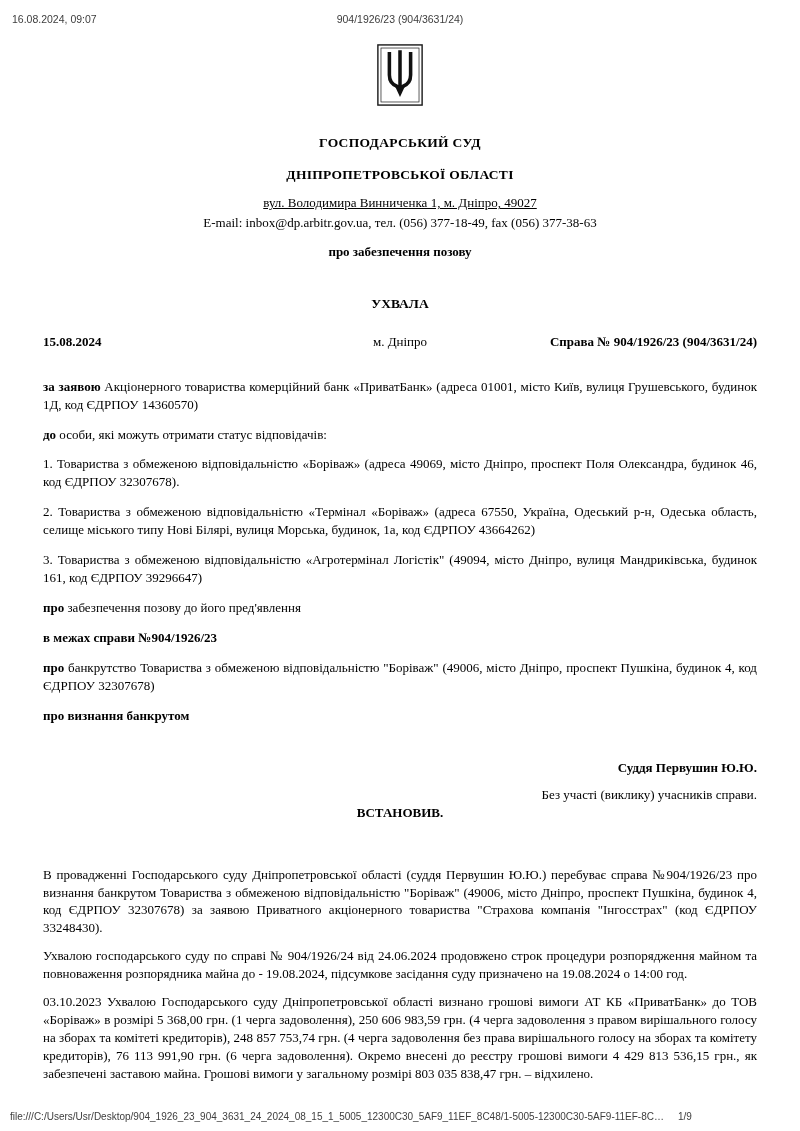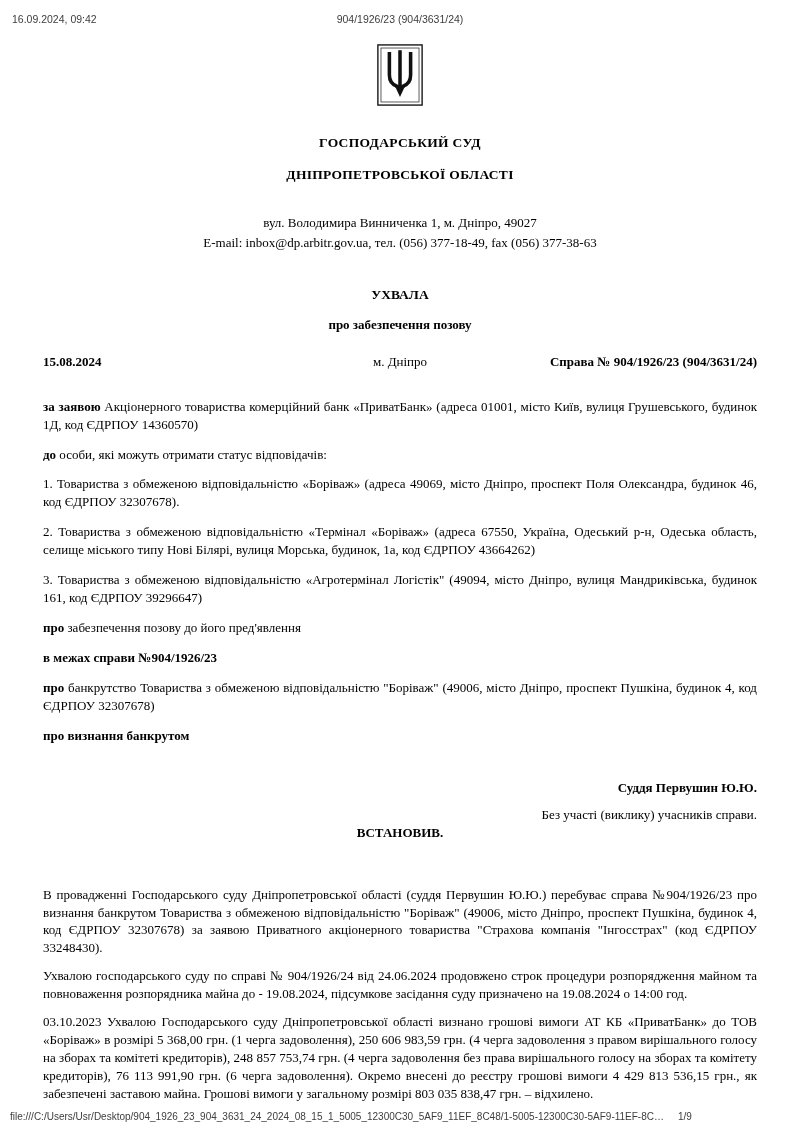--- a/index.html
+++ b/index.html
@@ -20,21 +20,21 @@
   }
   .print-header .cell{flex:1;}
   .print-header .mid{text-align:center;}
   .print-header .rt{text-align:right;}
   .content{padding:44px 43px 0 43px;}
   .emblem{width:46px;margin:0 auto;display:block;}
   .center{text-align:center;}
   .b{font-weight:bold;}
   .court-name1{margin-top:28px;font-size:13.5px;letter-spacing:.3px;}
   .court-name2{margin-top:13px;font-size:13.5px;letter-spacing:.3px;}
-  .court-addr{margin-top:30px;}
+  .court-addr{margin-top:10px;text-decoration:underline;}
   .court-mail{margin-top:2px;}
   .ruling-title{margin-top:34px;font-size:13.5px;}
   .ruling-sub{margin-top:11px;}
   .case-row{margin-top:19px;display:flex;align-items:baseline;}
   .case-row .cell{flex:1;}
   .case-row .mid{text-align:center;}
   .case-row .rt{text-align:right;white-space:nowrap;}
   .intro{margin-top:27px;}
   .para{margin:0 0 12px 0;text-align:justify;}
   .judge-block{margin-top:34px;text-align:right;}
@@ -50,21 +50,21 @@
   }
   .print-footer .path{max-width:730px;white-space:nowrap;overflow:hidden;}
   .print-footer .pageno{padding-left:14px;}
 </style>
 </head>
 <body>
 
 <div class="page">
 
   <div class="print-header">
-    <span class="cell">16.09.2024, 09:42</span>
+    <span class="cell">16.08.2024, 09:07</span>
     <span class="cell mid">904/1926/23 (904/3631/24)</span>
     <span class="cell rt"></span>
   </div>
 
   <div class="content">
 
     <svg class="emblem" viewBox="0 0 52 70" width="46" height="62" xmlns="http://www.w3.org/2000/svg">
       <rect x="1" y="1" width="50" height="68" fill="none" stroke="#1a1a1a" stroke-width="1.6"></rect>
       <rect x="4.5" y="4.5" width="43" height="61" fill="none" stroke="#1a1a1a" stroke-width="0.8"></rect>
       <g stroke="#111" stroke-width="4" fill="none" stroke-linecap="square">
@@ -73,22 +73,22 @@
         <path d="M26 9 V50"></path>
       </g>
       <path d="M20.5 48 L31.5 48 L26 60 Z" fill="#111"></path>
     </svg>
 
     <div class="center b court-name1">ГОСПОДАРСЬКИЙ СУД</div>
     <div class="center b court-name2">ДНІПРОПЕТРОВСЬКОЇ ОБЛАСТІ</div>
     <div class="center court-addr">вул. Володимира Винниченка 1, м. Дніпро, 49027</div>
     <div class="center court-mail">E-mail: inbox@dp.arbitr.gov.ua, тел. (056) 377-18-49,  fax (056) 377-38-63</div>
 
+    <div class="center b ruling-sub">про  забезпечення позову</div>
     <div class="center b ruling-title">УХВАЛА</div>
-    <div class="center b ruling-sub">про  забезпечення позову</div>
 
     <div class="case-row">
       <span class="cell b">15.08.2024</span>
       <span class="cell mid">м. Дніпро</span>
       <span class="cell rt b">Справа № 904/1926/23 (904/3631/24)</span>
     </div>
 
     <div class="intro">
       <p class="para"><b>за заявою</b><span> Акціонерного товариства комерційний банк «ПриватБанк» (адреса 01001, місто Київ, вулиця Грушевського, будинок 1Д, код ЄДРПОУ 14360570)</span></p>
       <p class="para"><b>до</b><span> особи, які можуть отримати статус відповідачів:</span></p>

